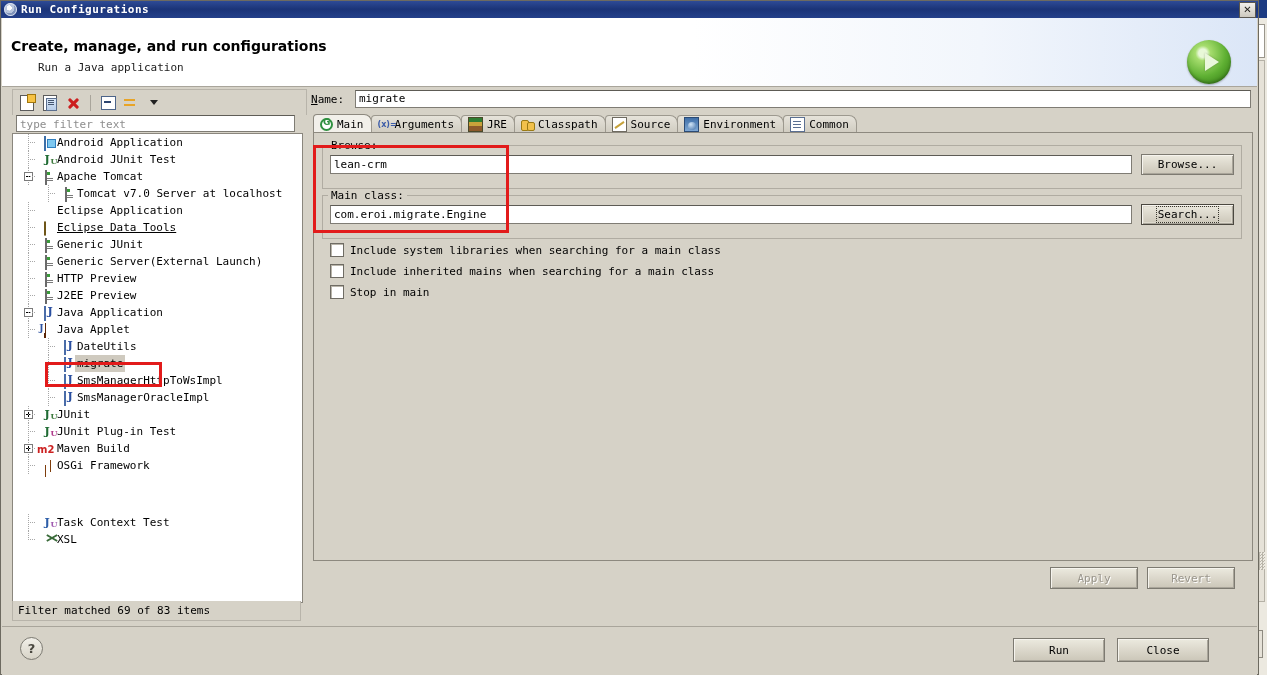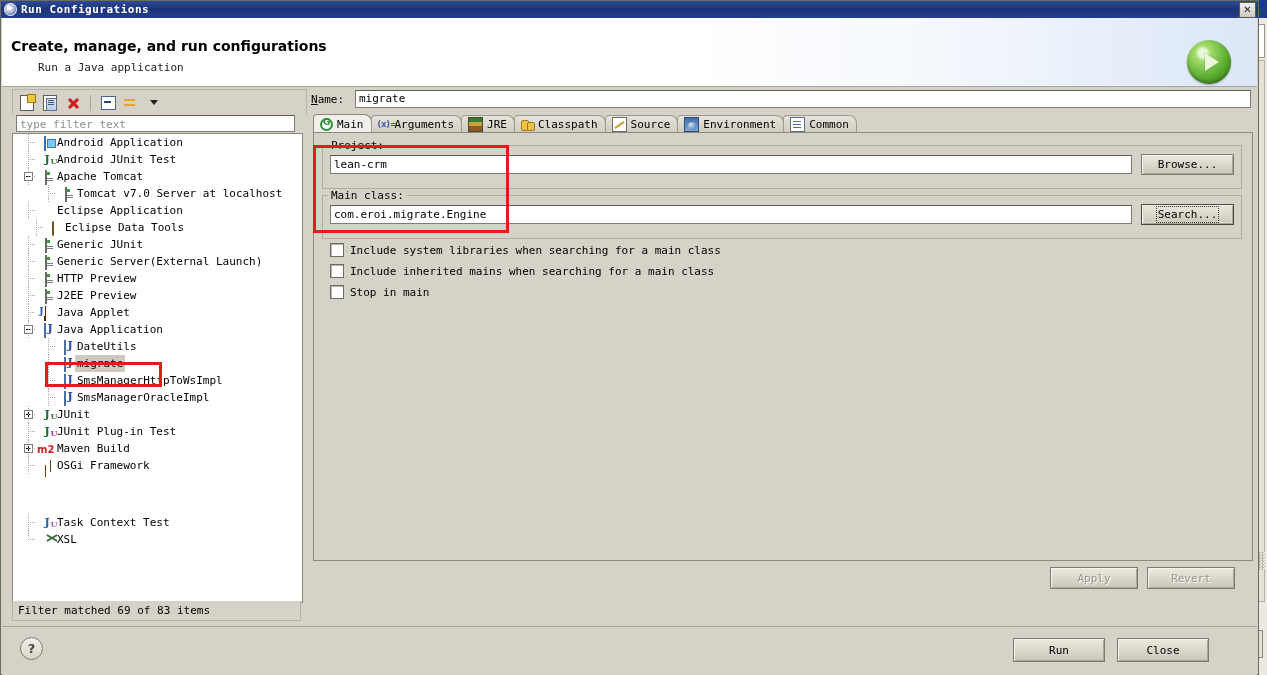--- a/index.html
+++ b/index.html
@@ -360,21 +360,21 @@
           <div class="tnode" style="padding-left: 28px;">
             <span class="tw elbow"></span>
             <span class="ticon"><span class="ig-server"></span></span>
             <span class="tlabel">Tomcat v7.0 Server at localhost</span>
           </div>
           <div class="tnode" style="padding-left: 8px;">
             <span class="tw elbow"></span>
             <span class="ticon"><span class="ig-eclipse"></span></span>
             <span class="tlabel">Eclipse Application</span>
           </div>
-          <div class="tnode" style="padding-left: 16px;">
+          <div class="tnode" style="padding-left: 8px; text-decoration: underline;">
             <span class="tw elbow"></span>
             <span class="ticon"><span class="ig-db"></span></span>
             <span class="tlabel">Eclipse Data Tools</span>
           </div>
           <div class="tnode" style="padding-left: 8px;">
             <span class="tw elbow"></span>
             <span class="ticon"><span class="ig-server"></span></span>
             <span class="tlabel">Generic JUnit</span>
           </div>
           <div class="tnode" style="padding-left: 8px;">
@@ -384,33 +384,33 @@
           </div>
           <div class="tnode" style="padding-left: 8px;">
             <span class="tw elbow"></span>
             <span class="ticon"><span class="ig-server"></span></span>
             <span class="tlabel">HTTP Preview</span>
           </div>
           <div class="tnode" style="padding-left: 8px;">
             <span class="tw elbow"></span>
             <span class="ticon"><span class="ig-server"></span></span>
             <span class="tlabel">J2EE Preview</span>
-          </div>
-          <div class="tnode" style="padding-left: 8px;">
-            <span class="tw elbow"></span>
-            <span class="ticon"><span class="ig-applet"></span></span>
-            <span class="tlabel">Java Applet</span>
           </div>
           <div class="tnode" style="padding-left: 8px;">
             <span class="tw elbow">
               <span class="exp"></span>
             </span>
             <span class="ticon"><span class="ig-javaapp"></span></span>
             <span class="tlabel">Java Application</span>
           </div>
+          <div class="tnode" style="padding-left: 8px;">
+            <span class="tw elbow"></span>
+            <span class="ticon"><span class="ig-applet"></span></span>
+            <span class="tlabel">Java Applet</span>
+          </div>
           <div class="tnode" style="padding-left: 28px;">
             <span class="tw elbow"></span>
             <span class="ticon"><span class="ig-javaapp"></span></span>
             <span class="tlabel">DateUtils</span>
           </div>
           <div class="tnode sel" style="padding-left: 28px;">
             <span class="tw elbow"></span>
             <span class="ticon"><span class="ig-javaapp"></span></span>
             <span class="tlabel">migrate</span>
           </div>
@@ -497,21 +497,21 @@
           </div>
           <div class="tab">
             <span class="tabico ti-com"></span>
             <span>Common</span>
           </div>
         </div>
 
       <div id="tab-content">
 
         <div class="group-frame" style="left:8px; top:12px; width:918px; height:42px;"></div>
-        <div class="group-title" style="left:14px; top:7px;">Project:</div>
+        <div class="group-title" style="left:14px; top:7px;">Browse:</div>
         <div class="txtfield" style="left:16px; top:22px; width:802px; height:19px; line-height:15px;">lean-crm</div>
         <div class="btn" style="position:absolute; left:827px; top:21px; width:93px; height:21px;">
           <span class="flab">Browse...</span>
         </div>
 
         <div class="group-frame" style="left:8px; top:62px; width:918px; height:42px;"></div>
         <div class="group-title" style="left:14px; top:57px;">Main class:</div>
         <div class="txtfield" style="left:16px; top:72px; width:802px; height:19px; line-height:15px;">com.eroi.migrate.Engine</div>
         <div class="btn focus" style="position:absolute; left:827px; top:71px; width:93px; height:21px;">
           <span class="flab">Search...</span>

